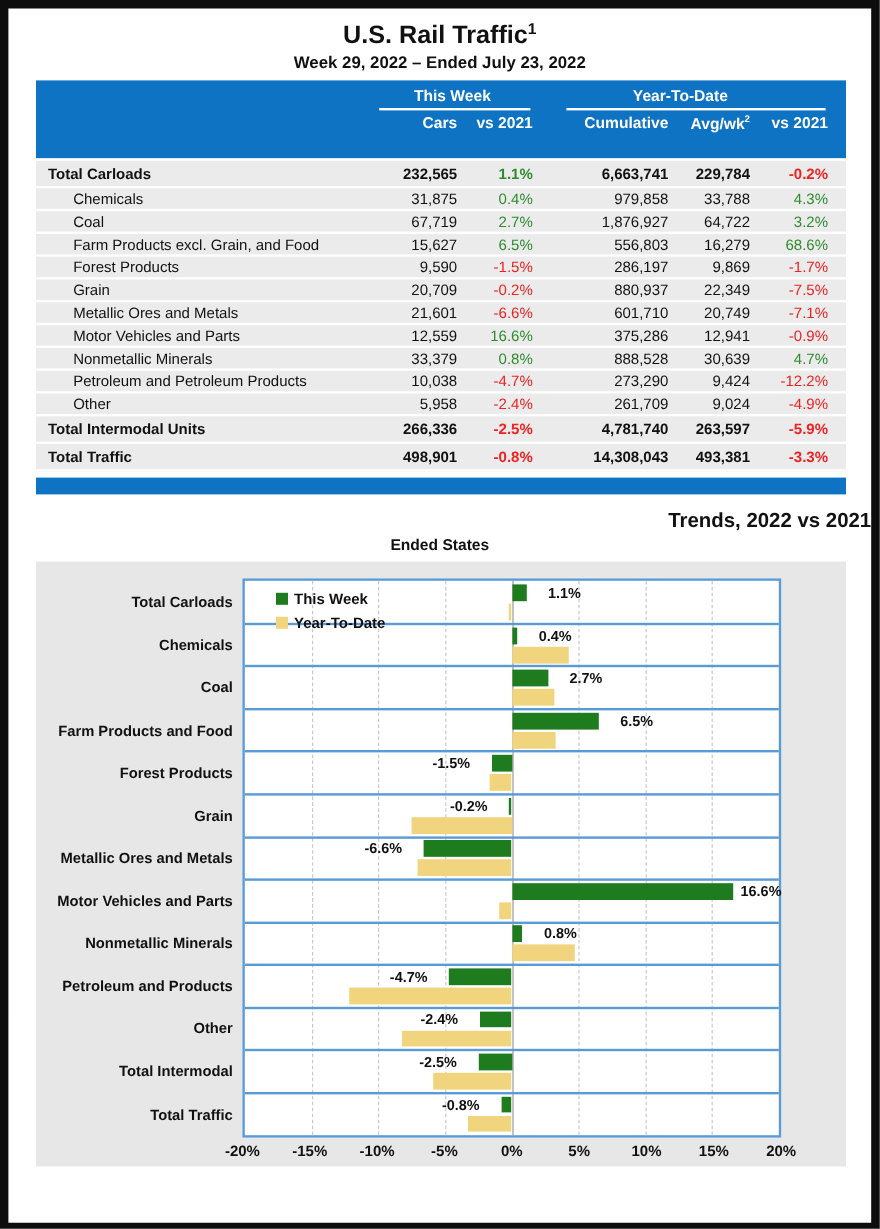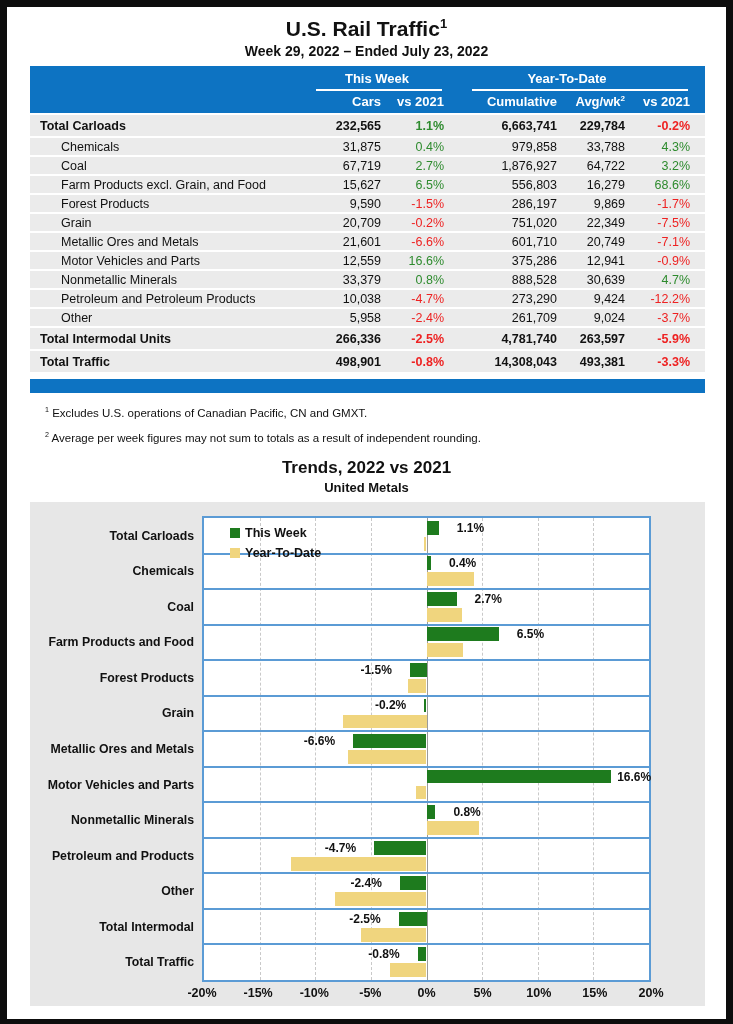--- a/index.html
+++ b/index.html
@@ -13,38 +13,38 @@
   .doc-title{text-align:center;font-weight:bold;font-size:21px;margin-top:6px;line-height:22px;}
   .doc-subtitle{text-align:center;font-weight:bold;font-size:14px;margin-top:2px;line-height:18px;}
   
   .rail-table{margin:6px 0 0 23px;width:675px;font-size:12.5px;}
   .thead{background:#0d73c2;color:#fff;font-weight:bold;}
   .thead-row1{display:grid;grid-template-columns:280px 134px 246px;padding:5px 15px 0 0;font-size:13px;}
   .group{text-align:center;line-height:15px;}
   .g-line{height:0;border-bottom:2px solid #fff;margin-top:3px;}
   .gl1{margin:3px 2px 0 6px;}
   .gl2{margin:3px 2px 0 28px;}
-  .thead-row2{display:grid;grid-template-columns:280px 71px 63px 113px 68px 65px;padding:3px 15px 4px 0;font-size:13px;}
+  .thead-row2{display:grid;grid-template-columns:280px 71px 63px 113px 68px 65px;padding:3px 15px 22px 0;font-size:13px;}
   .hcell{text-align:right;}
   
   .rail-body{border-top:2px solid #fff;}
   .trow{display:grid;grid-template-columns:280px 71px 63px 113px 68px 65px;align-items:center;
         padding-right:15px;background:#ebebeb;border-bottom:2px solid #fff;height:17px;}
   .trow.total{height:21px;font-weight:bold;}
   .c-label{padding-left:10px;white-space:nowrap;}
   .c-label.indent{padding-left:31px;}
   .c-num,.c-pct{text-align:right;}
   .pos{color:#2e8b2e;}
   .neg{color:#ee2222;}
   .divider{margin:5px 0 0 23px;width:675px;height:14px;background:#0d73c2;}
   
   .footnotes{margin:10px 0 0 38px;font-size:11.5px;}
   .footnote{margin-bottom:7px;line-height:15px;}
   
-  .trends-title{text-align:center;font-weight:bold;font-size:17px;margin-top:11px;line-height:21px;}
+  .trends-title{text-align:right;font-weight:bold;font-size:17px;margin-top:11px;line-height:21px;}
   .trends-sub{text-align:center;font-weight:bold;font-size:13px;margin-top:2px;line-height:16px;}
   .chart-area{margin:6px 0 0 23px;width:675px;background:#e7e7e7;box-sizing:border-box;padding:14px 0 4px 0;}
   .chart-inner{margin-left:172px;width:449px;position:relative;}
   .plot{position:relative;height:466px;background:#fff;border:2px solid #5b9bd5;box-sizing:border-box;}
   .gridline{position:absolute;top:0;bottom:0;width:0;border-left:1px dashed #c9c9c9;z-index:1;}
   .zero-line{border-left:1px solid #9a9a9a;z-index:2;}
   .band-sep{position:absolute;left:0;right:0;height:2px;background:#5b9bd5;z-index:3;}
   .bar{position:absolute;z-index:4;}
   .bar-label{position:absolute;z-index:5;font-weight:bold;font-size:12px;white-space:nowrap;transform:translateY(-50%);}
   .cat-label{position:absolute;right:calc(100% + 10px);width:165px;text-align:right;font-weight:bold;
@@ -127,21 +127,21 @@
           <div class="c-num">9,590</div>
           <div class="c-pct neg">-1.5%</div>
           <div class="c-num">286,197</div>
           <div class="c-num">9,869</div>
           <div class="c-pct neg">-1.7%</div>
         </div>
         <div class="trow">
           <div class="c-label indent">Grain</div>
           <div class="c-num">20,709</div>
           <div class="c-pct neg">-0.2%</div>
-          <div class="c-num">751,020</div>
+          <div class="c-num">880,937</div>
           <div class="c-num">22,349</div>
           <div class="c-pct neg">-7.5%</div>
         </div>
         <div class="trow">
           <div class="c-label indent">Metallic Ores and Metals</div>
           <div class="c-num">21,601</div>
           <div class="c-pct neg">-6.6%</div>
           <div class="c-num">601,710</div>
           <div class="c-num">20,749</div>
           <div class="c-pct neg">-7.1%</div>
@@ -169,21 +169,21 @@
           <div class="c-num">273,290</div>
           <div class="c-num">9,424</div>
           <div class="c-pct neg">-12.2%</div>
         </div>
         <div class="trow">
           <div class="c-label indent">Other</div>
           <div class="c-num">5,958</div>
           <div class="c-pct neg">-2.4%</div>
           <div class="c-num">261,709</div>
           <div class="c-num">9,024</div>
-          <div class="c-pct neg">-3.7%</div>
+          <div class="c-pct neg">-4.9%</div>
         </div>
         <div class="trow total">
           <div class="c-label">Total Intermodal Units</div>
           <div class="c-num">266,336</div>
           <div class="c-pct neg">-2.5%</div>
           <div class="c-num">4,781,740</div>
           <div class="c-num">263,597</div>
           <div class="c-pct neg">-5.9%</div>
         </div>
         <div class="trow total">
@@ -192,27 +192,23 @@
           <div class="c-pct neg">-0.8%</div>
           <div class="c-num">14,308,043</div>
           <div class="c-num">493,381</div>
           <div class="c-pct neg">-3.3%</div>
         </div>
       </div>
   </div>
 
   <div class="divider"></div>
 
-  <div class="footnotes">
-    <div class="footnote"><sup>1</sup> <span>Excludes U.S. operations of Canadian Pacific, CN and GMXT.</span></div>
-    <div class="footnote"><sup>2</sup> <span>Average per week figures may not sum to totals as a result of independent rounding.</span></div>
-  </div>
 
   <div class="trends-title">Trends, 2022 vs 2021</div>
-  <div class="trends-sub">United Metals</div>
+  <div class="trends-sub">Ended States</div>
 
   <div class="chart-area">
     <div class="chart-inner">
       <div class="plot">
         <div class="legend">
           <div class="legend-item">
             <span class="legend-swatch" style="background: rgb(30, 123, 30);"></span>
             <span>This Week</span>
           </div>
           <div class="legend-item">

